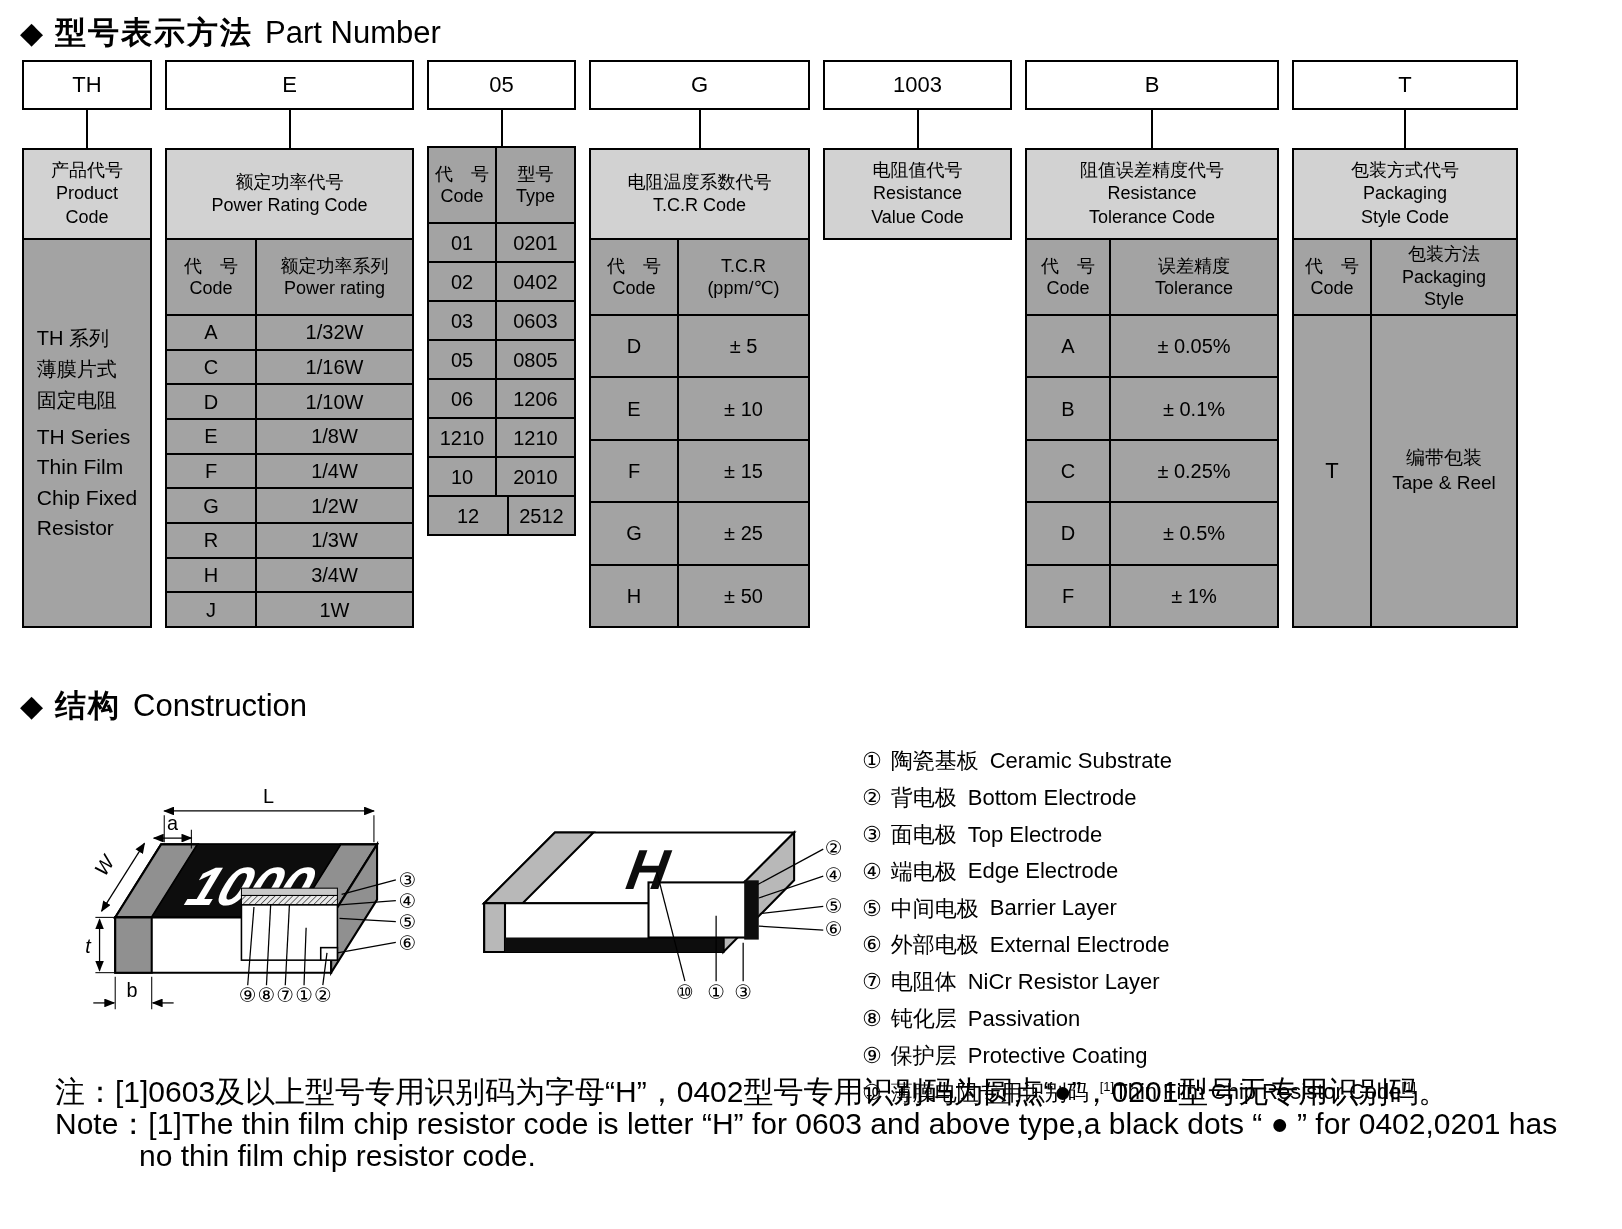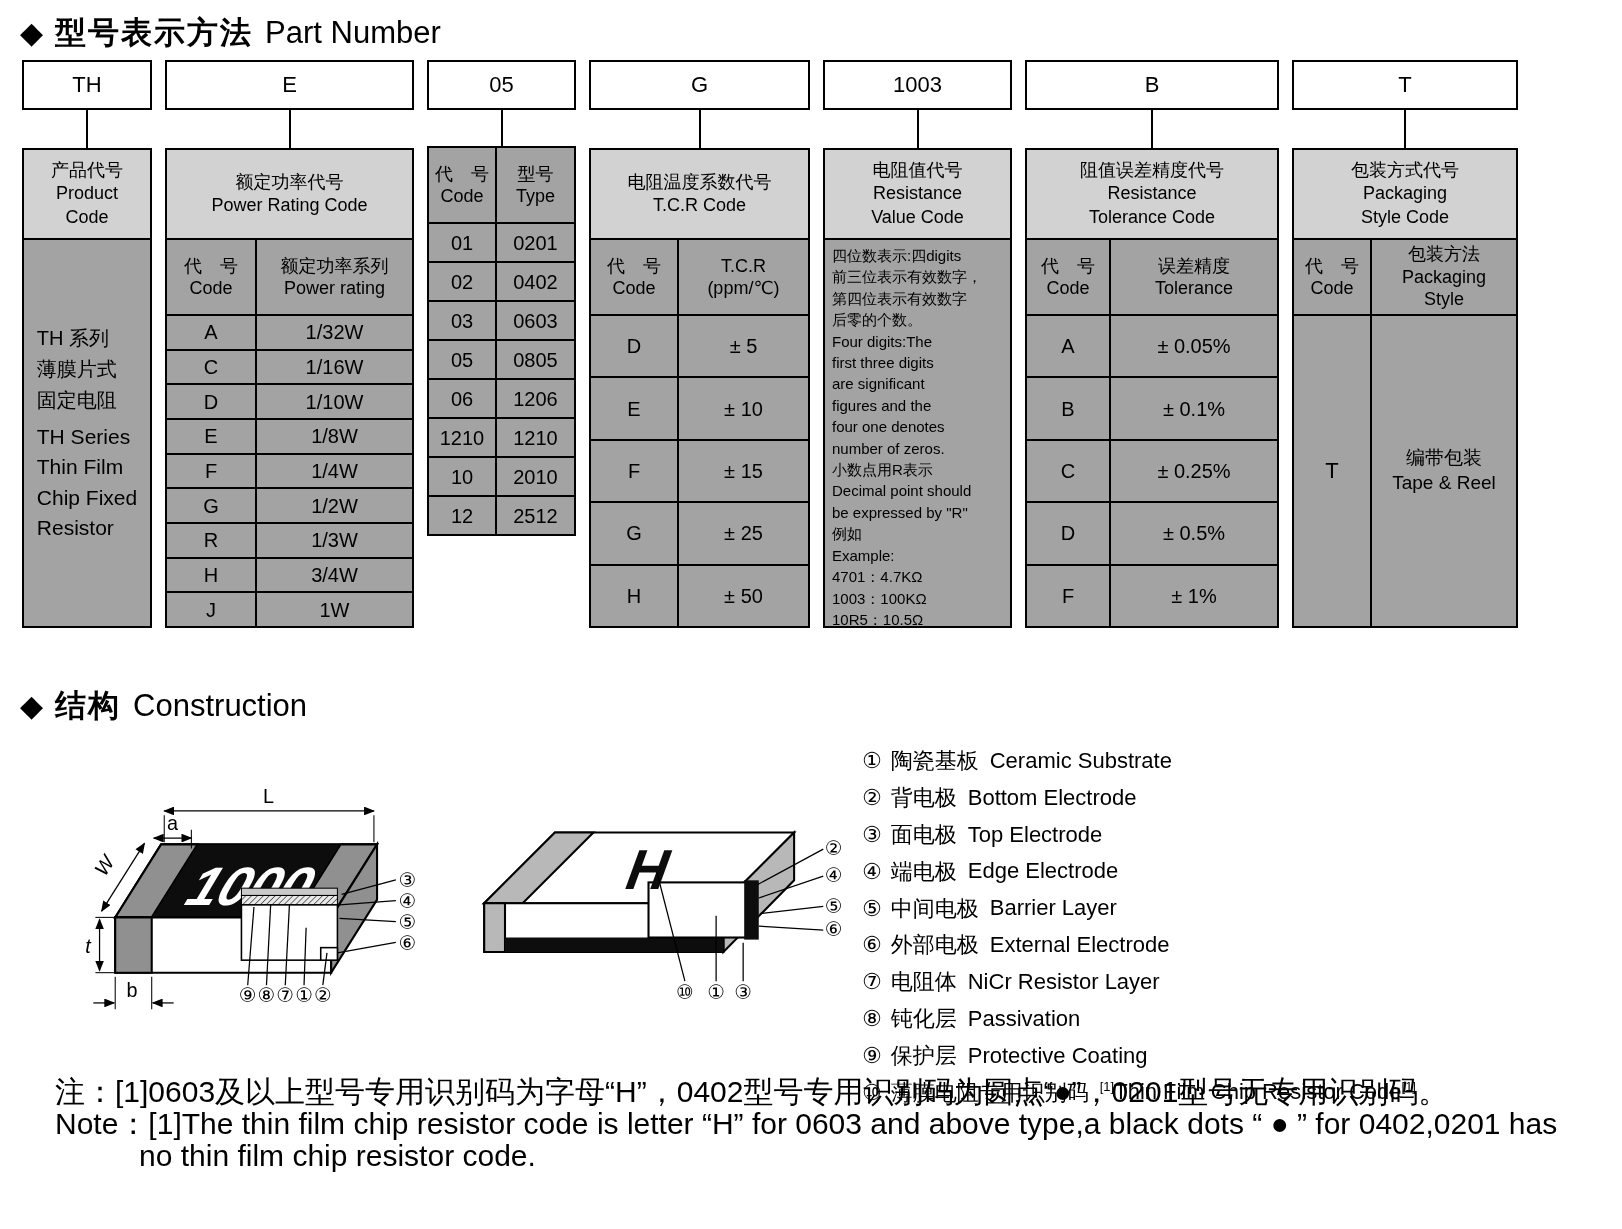--- a/index.html
+++ b/index.html
@@ -192,21 +192,21 @@
           </div>
             <div class="trow">
             <div class="tcell tcode" style="width:68px">1210</div>
             <div class="tcell">1210</div>
           </div>
             <div class="trow">
             <div class="tcell tcode" style="width:68px">10</div>
             <div class="tcell">2010</div>
           </div>
             <div class="trow">
-            <div class="tcell tcode" style="width:68px">12</div>
+            <div class="tcell tcode" style="width:80px">12</div>
             <div class="tcell">2512</div>
           </div>
           </div>
       </div>
     </div>
 
     <div class="col" style="width:221px">
       <div class="codebox">G</div>
       <div class="conn"></div>
       <div class="colhead">电阻温度系数代号
@@ -243,40 +243,20 @@
           </div>
       </div>
     </div>
 
     <div class="col" style="width:189px">
       <div class="codebox">1003</div>
       <div class="conn"></div>
       <div class="colhead">电阻值代号
 Resistance
 Value Code</div>
-      <div class="colbody">
-        <div class="fineprint">四位数表示:四digits
-前三位表示有效数字，
-第四位表示有效数字
-后零的个数。
-Four digits:The
-first three digits
- are significant
-figures and the
-four one denotes
-number of zeros.
-小数点用R表示
-Decimal point should
- be expressed by "R"
-例如
-Example:
-4701：4.7KΩ
-1003：100KΩ
-10R5：10.5Ω</div>
-      </div>
     </div>
 
     <div class="col" style="width:254px">
       <div class="codebox">B</div>
       <div class="conn"></div>
       <div class="colhead">阻值误差精度代号
 Resistance
 Tolerance Code</div>
       <div class="colbody">
         <div class="subhead">

